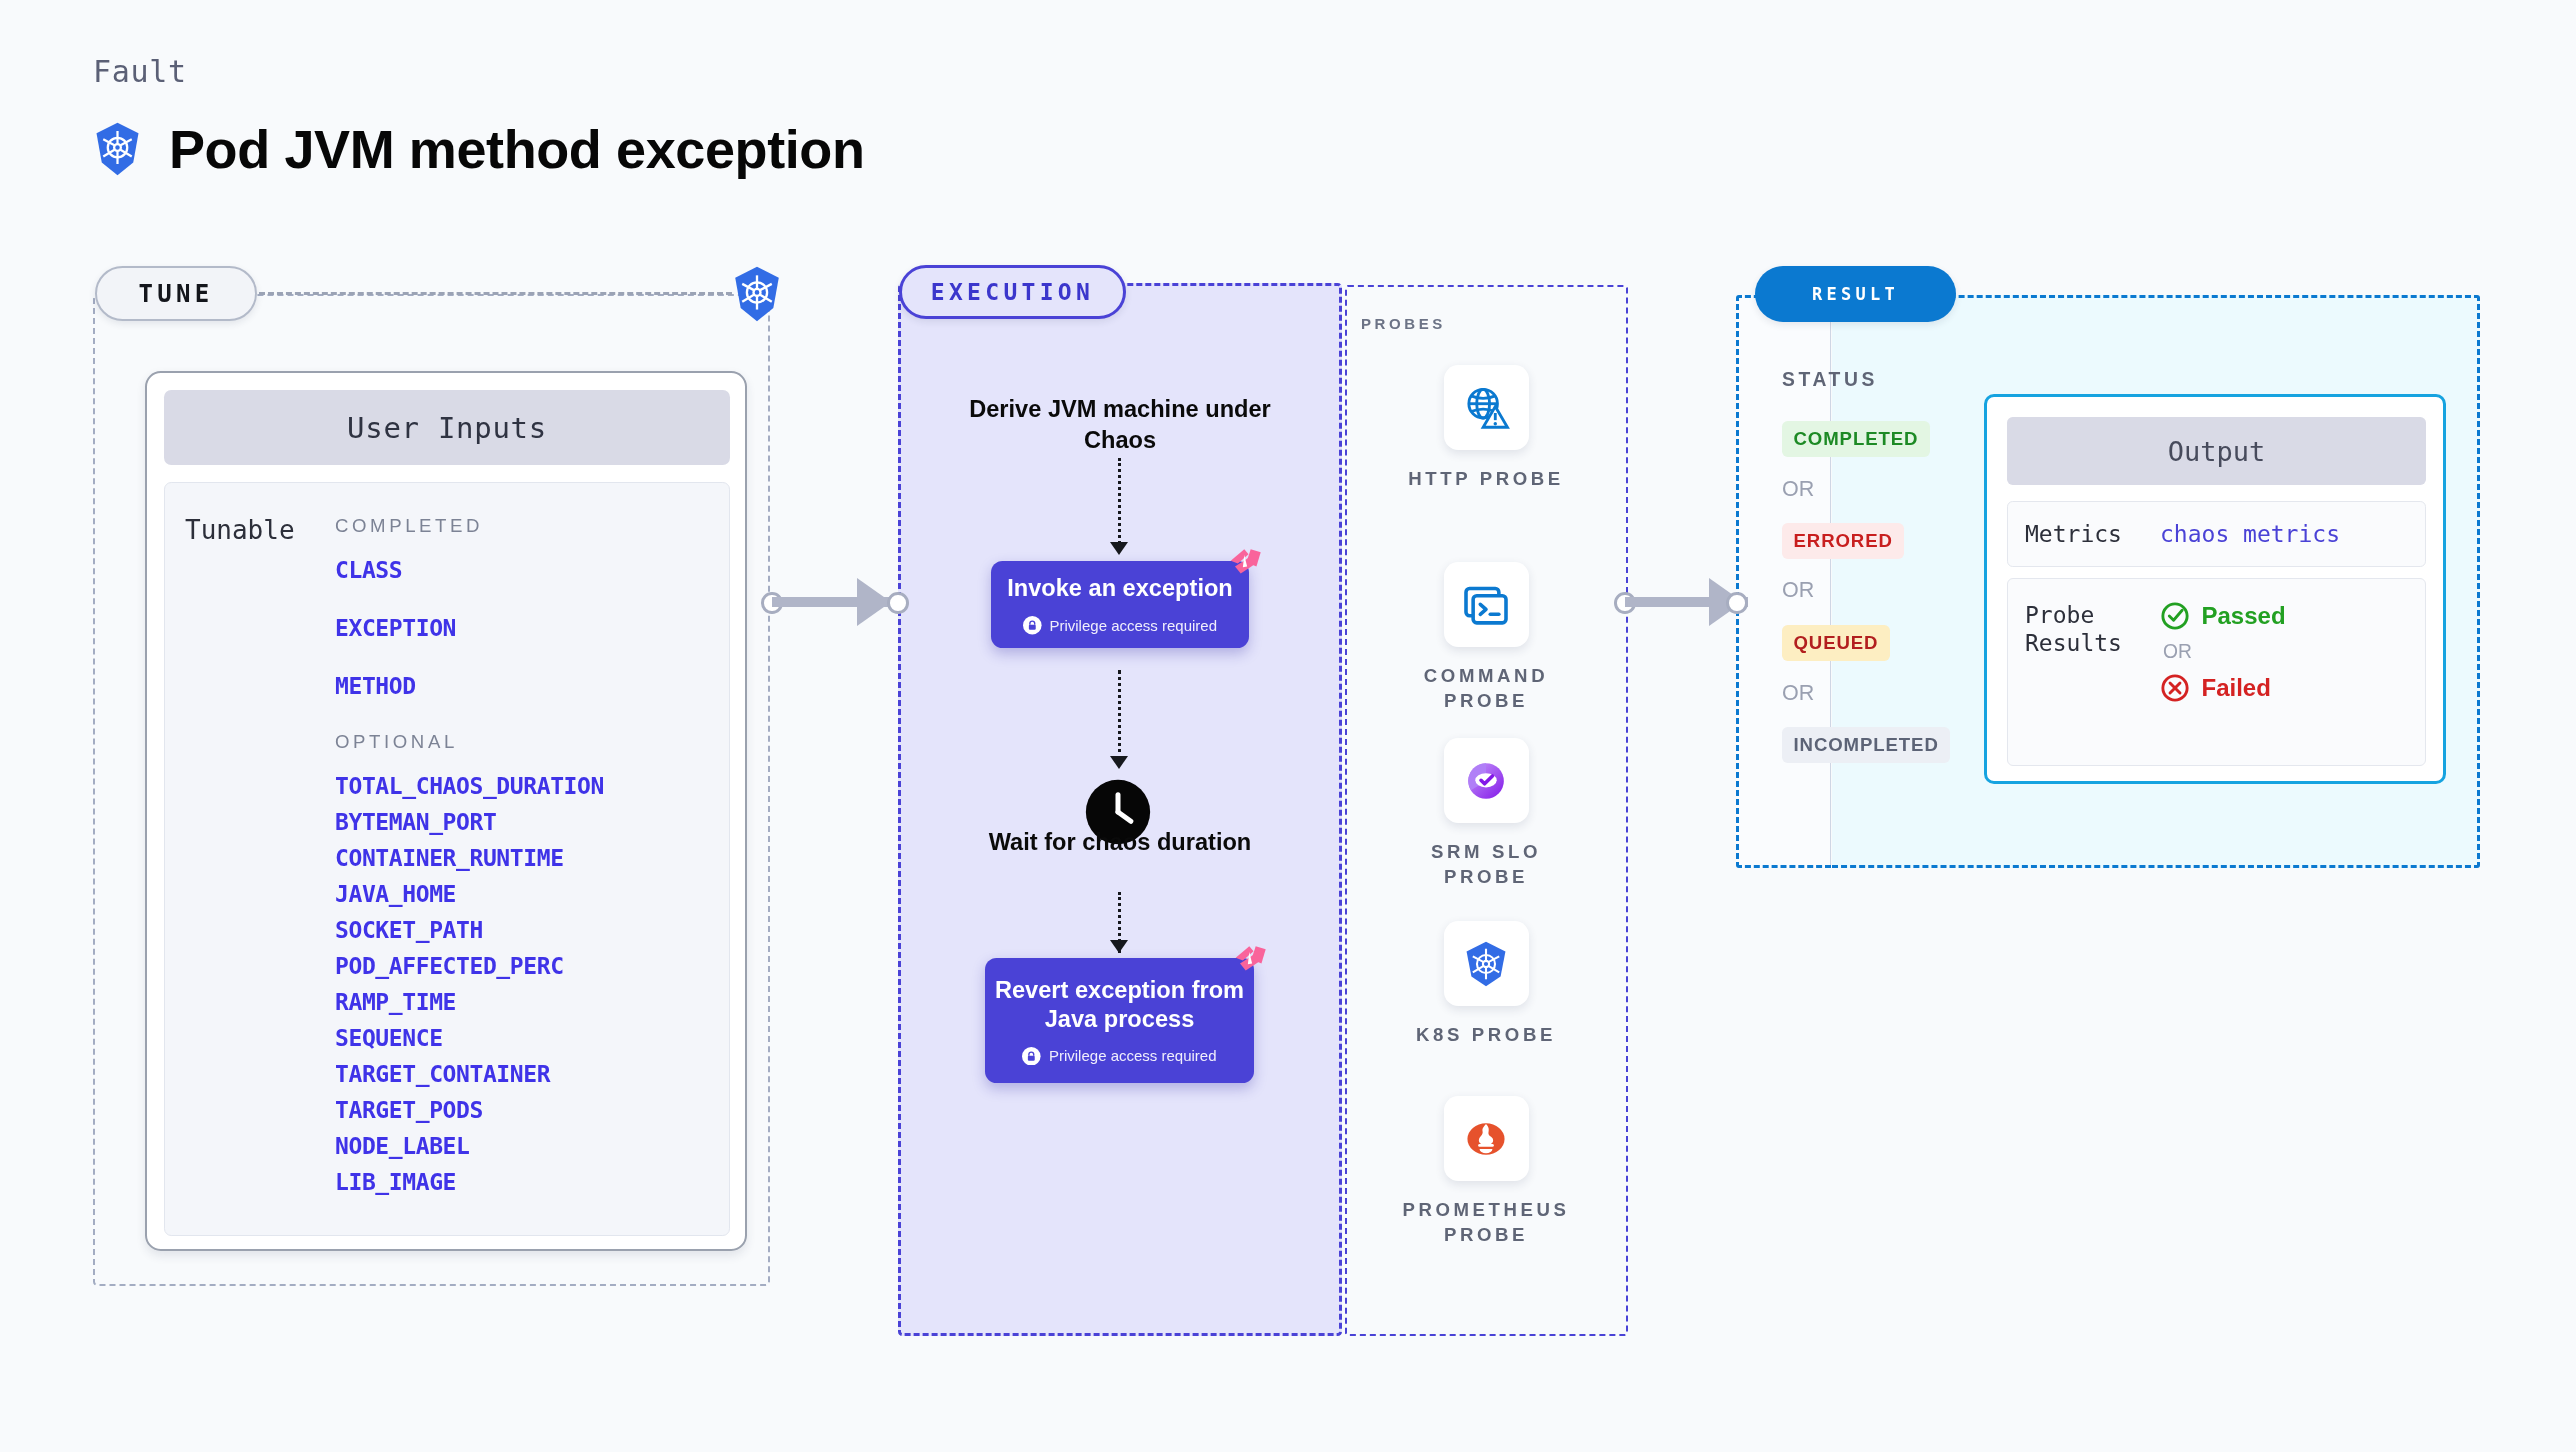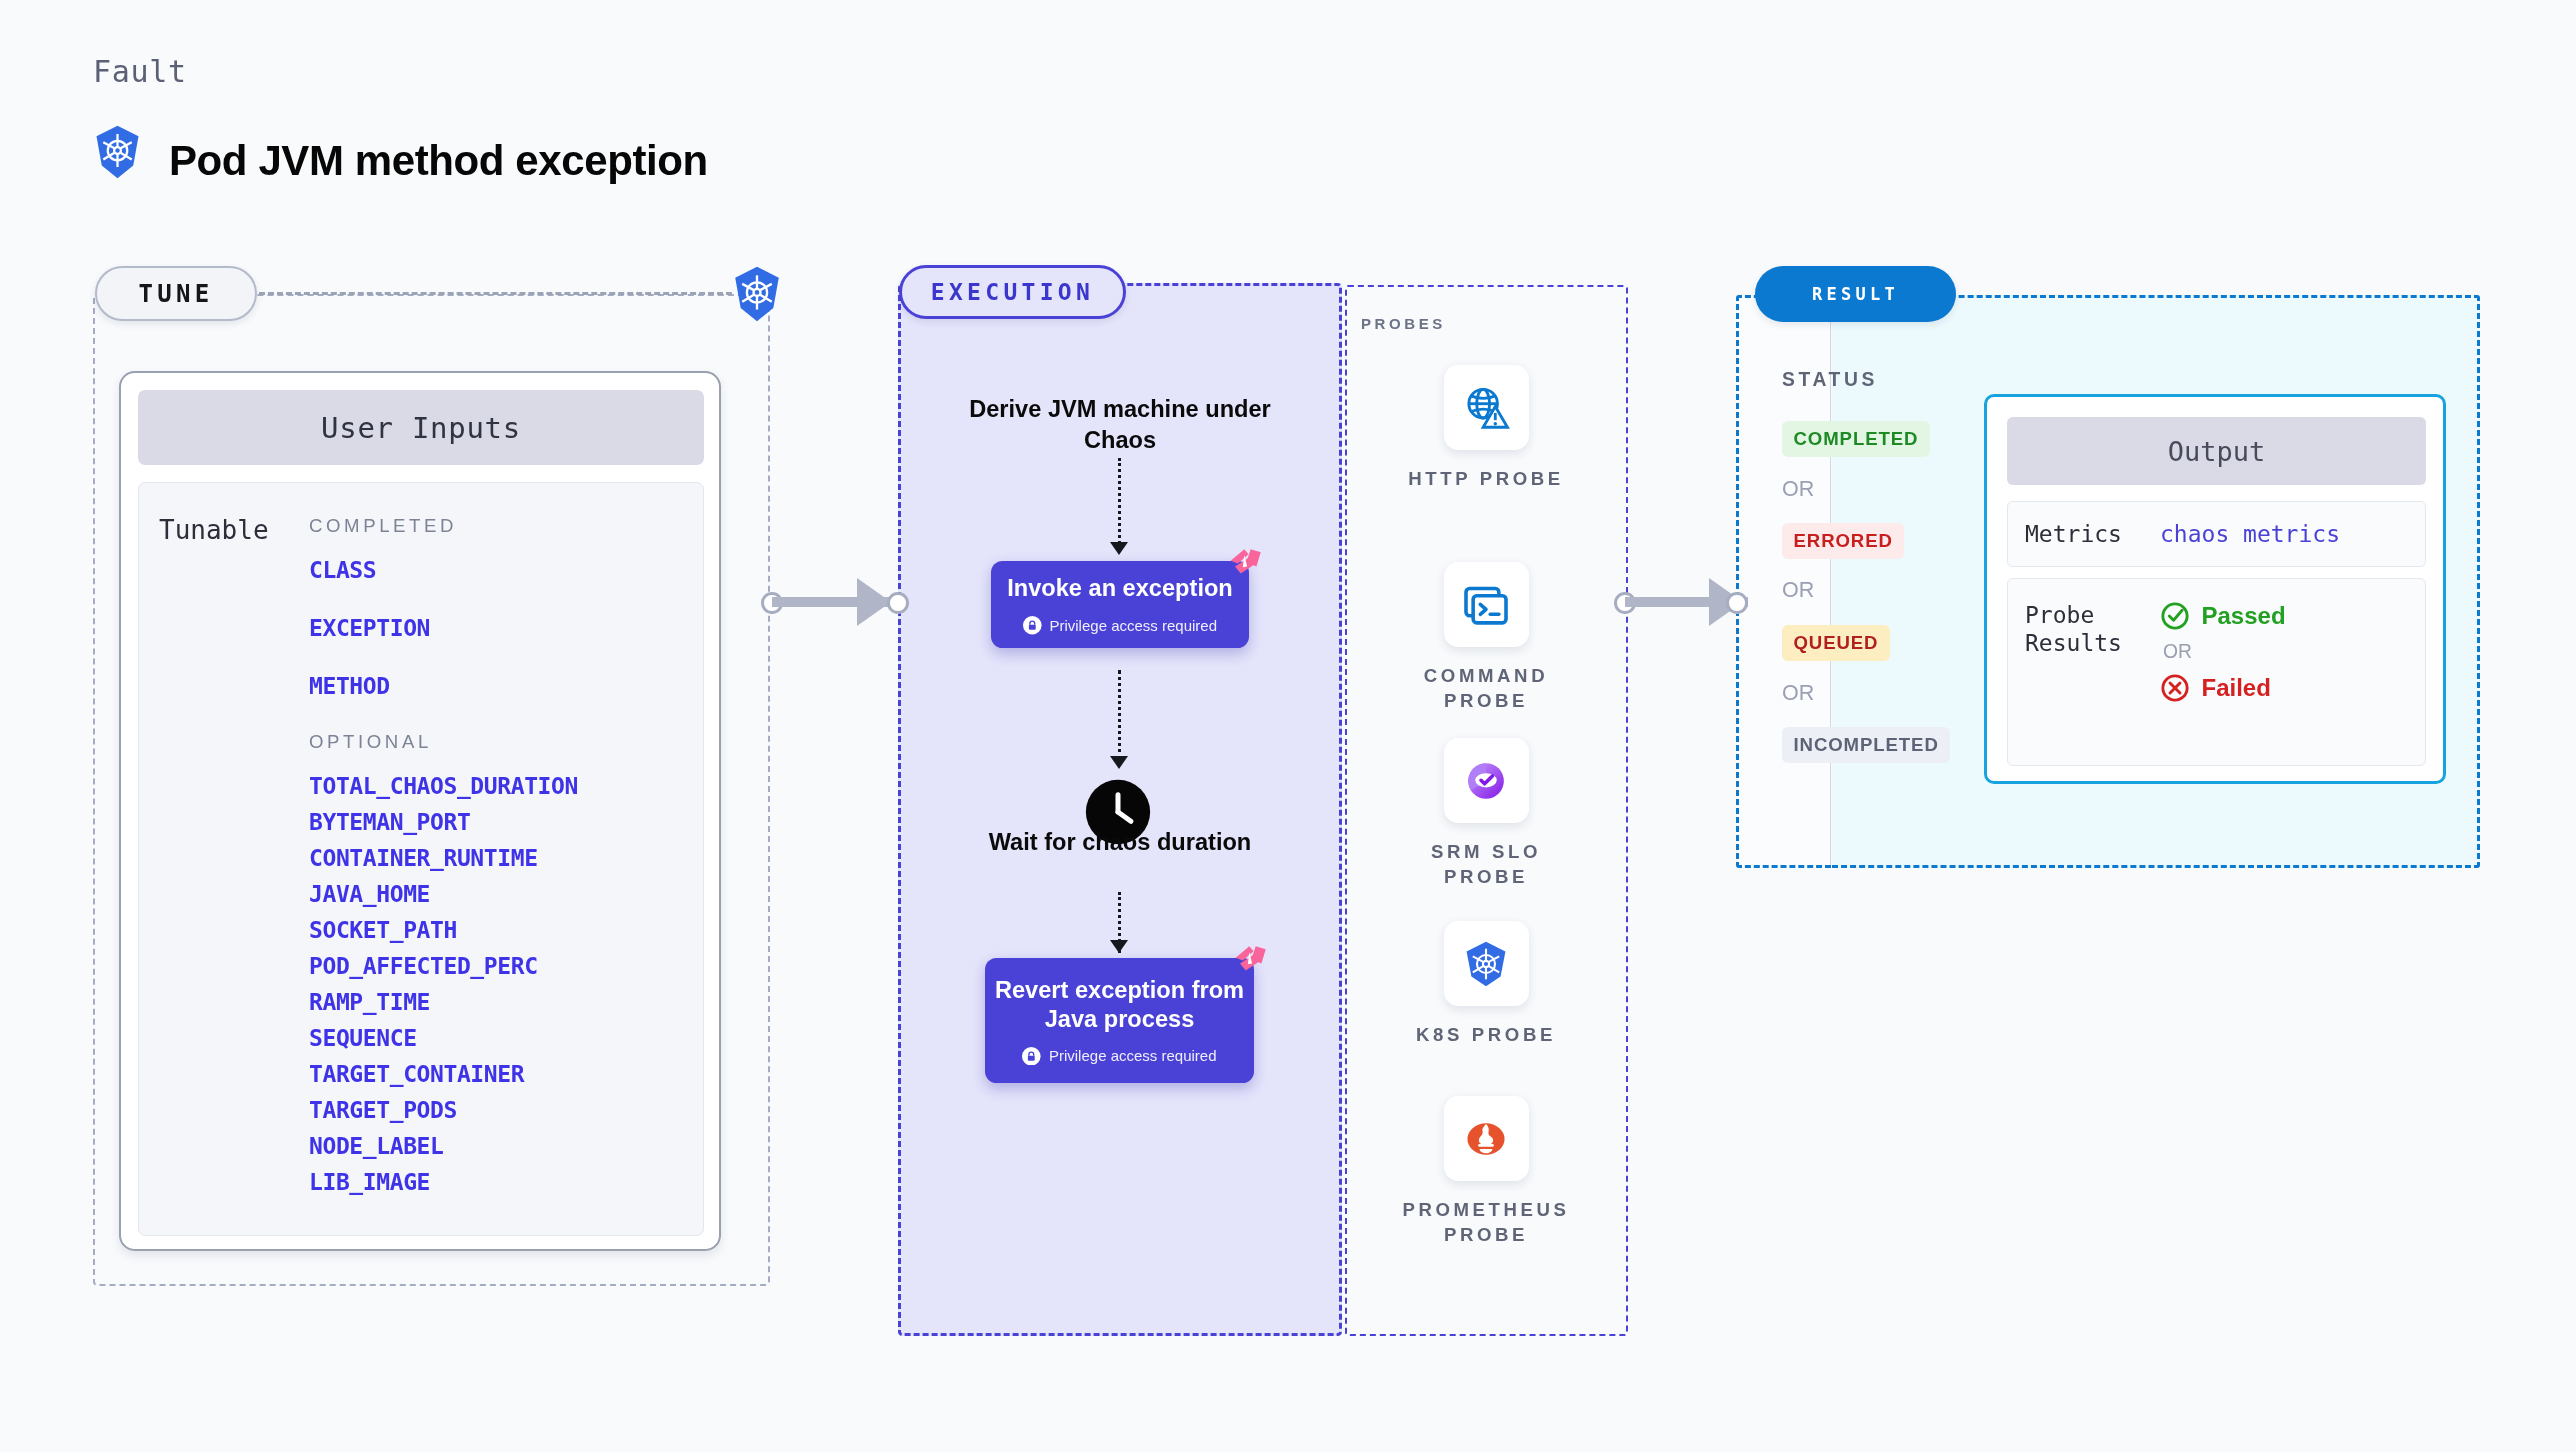--- a/index.html
+++ b/index.html
@@ -11,21 +11,21 @@
   }
   #stage { position: relative; width: 2576px; height: 1364px; }
 
   
   .fault-label {
     position: absolute; left: 93px; top: 54px;
     font-family: "DejaVu Sans Mono", monospace;
     font-size: 30px; color: #5b6076; letter-spacing: 0.7px;
   }
   .title-row { position: absolute; left: 93px; top: 118px; display: flex; align-items: center; gap: 27px; }
-  .title-text { font-size: 42px; font-weight: bold; color: #070707; letter-spacing: -0.4px; margin-top: 19px; }
+  .title-text { font-size: 54px; font-weight: bold; color: #070707; letter-spacing: -0.4px; }
 
   .k8s { display:block; }
 
   
   .dbox { position: absolute; }
   #tune-box {
     left: 93px; top: 294px; width: 677px; height: 992px;
     border: 2.9px dashed #a3acc2; border-radius: 4.3px; background: transparent;
   }
   #exec-box {
@@ -76,21 +76,21 @@
 
   
   #tune-line {
     position: absolute; left: 259px; top: 292px; width: 473px; height: 0;
     border-top: 3.6px dashed #9ba3b5;
   }
   #tune-k8s { position: absolute; left: 731px; top: 266px; }
 
   
   #ui-card {
-    position: absolute; left: 119px; top: 371px; width: 602px; height: 880px;
+    position: absolute; left: 145px; top: 371px; width: 602px; height: 880px;
     background: #ffffff; border: 2.9px solid #9aa1ae; border-radius: 15.8px;
     box-shadow: 0 4.3px 10px rgba(40,45,80,0.10);
   }
   #ui-header {
     position: absolute; left: 17px; top: 17px; width: 566px; height: 75px;
     background: #d9dae6; border-radius: 7.2px;
     display: flex; align-items: center; justify-content: center;
     font-family: "DejaVu Sans Mono", monospace; font-size: 29px; color: #2f3342;
     letter-spacing: 0.7px;
   }

